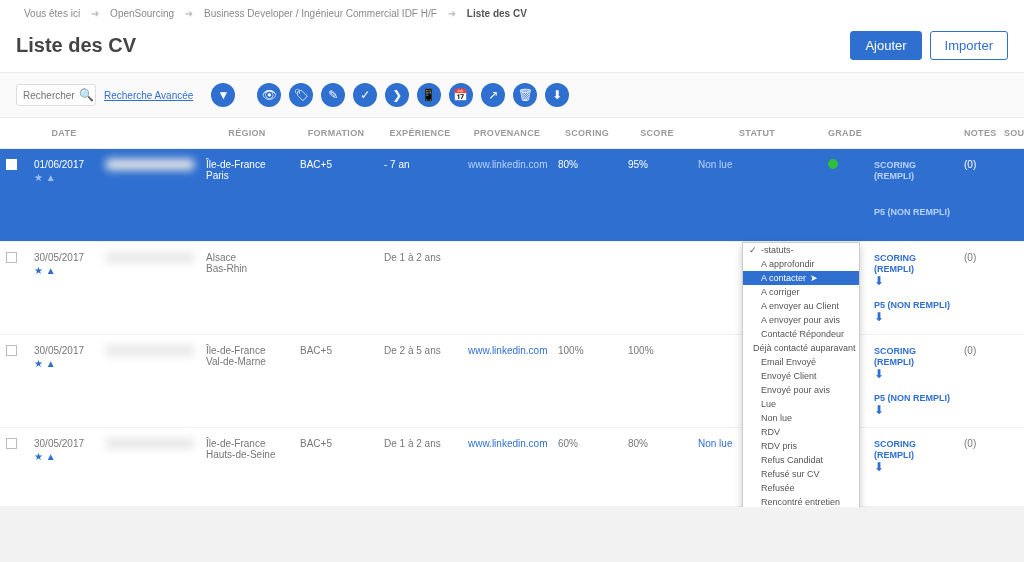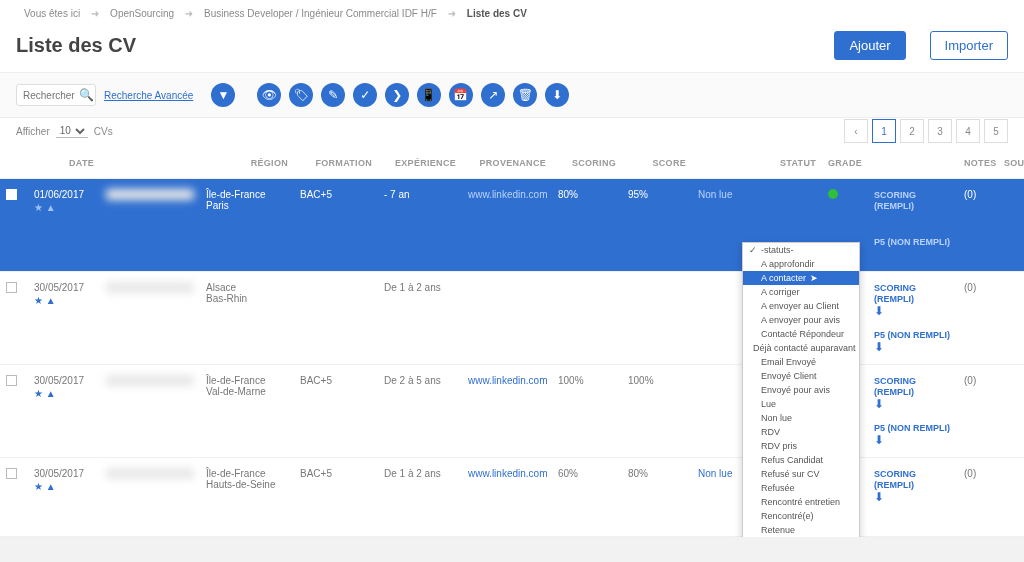--- a/index.html
+++ b/index.html
@@ -8,40 +8,40 @@
   .page{background:#fff;}
   
   .crumbs{padding:8px 20px;font-size:10px;color:#8a8a8a}
   .crumbs span{margin:0 4px}
   .crumbs .arrow{color:#bbb}
   .crumbs .current{font-weight:bold;color:#555}
   .titlebar{display:flex;align-items:center;padding:4px 16px 12px}
   .titlebar h1{flex:1;font-size:20px;font-weight:600;color:#444}
   .btn{display:inline-block;padding:6px 14px;font-size:13px;border-radius:3px;cursor:pointer}
   .btn-primary{background:#2f6fd0;color:#fff;border:1px solid #2f6fd0}
-  .btn-outline{background:#fff;color:#2f6fd0;border:1px solid #2f6fd0;margin-left:24px}
+  .btn-outline{background:#fff;color:#2f6fd0;border:1px solid #2f6fd0;margin-left:8px}
   
   .toolbar{background:#fafafa;border-top:1px solid #eee;border-bottom:1px solid #eee;padding:10px 16px;display:flex;align-items:center;gap:8px}
   .search-wrap{border:1px solid #ddd;background:#fff;border-radius:3px;display:flex;align-items:center;padding:3px 6px;width:80px}
   .search-wrap input{border:none;outline:none;width:56px;font-size:10px;color:#888}
   .search-wrap .mag{font-size:12px;color:#999}
   .adv{color:#2f6fd0;font-size:10px;text-decoration:underline;margin-right:10px}
   .circle{width:24px;height:24px;border-radius:50%;background:#2f6fd0;display:inline-flex;align-items:center;justify-content:center;color:#fff;font-size:12px;cursor:pointer;flex:0 0 auto}
   
   .results-hd{padding:14px 16px 6px}
   .results-hd .count{font-size:20px;color:#444}
   .results-hd .lbl{font-size:10px;color:#999}
   .afficher{padding:6px 16px 10px;font-size:10px;color:#888;display:flex;align-items:center}
   .afficher select{margin:0 6px;border:none;border-bottom:1px solid #bbb;background:transparent;font-size:10px;color:#666}
   .pager{position:absolute;right:16px;display:flex;gap:4px}
   .pager .pg{width:24px;height:24px;border:1px solid #ddd;background:#fff;display:flex;align-items:center;justify-content:center;font-size:10px;color:#888;cursor:pointer}
   .rel{position:relative}
   
   table{width:100%;border-collapse:collapse;table-layout:fixed}
-  thead th{text-align:right;font-size:9px;font-weight:bold;color:#9a9a9a;padding:10px 6px;border-bottom:1px solid #eee;background:#fff;letter-spacing:.3px}
+  thead th{text-align:center;font-size:9px;font-weight:bold;color:#9a9a9a;padding:10px 6px;border-bottom:1px solid #eee;background:#fff;letter-spacing:.3px}
   tbody tr{border-bottom:1px solid #f0f0f0}
   tbody td{padding:10px 6px;font-size:10px;color:#777;vertical-align:top}
   tbody tr.sel{background:#2f6fd0}
   tbody tr.sel td{color:#fff}
   tbody tr.sel a{color:#b9d2ff}
   .chk{width:11px;height:11px;border:1px solid #bbb;display:inline-block;background:#fff}
   .sel .chk{background:#fff;border-color:#fff}
   .date-star{color:#2f6fd0;font-size:10px;margin-top:2px}
   .sel .date-star{color:#9fc1ff}
   .grade-dot{width:10px;height:10px;border-radius:50%;display:inline-block}
@@ -95,33 +95,20 @@
     <span class="circle">✓</span>
     <span class="circle">❯</span>
     <span class="circle">📱</span>
     <span class="circle">📅</span>
     <span class="circle">↗</span>
     <span class="circle">🗑</span>
     <span class="circle">⬇</span>
   </div>
 
 
-  <div class="afficher rel">
-    <span>Afficher</span>
-    <select><option>10</option></select>
-    <span>CVs</span>
-    <span class="pager">
-      <span class="pg">‹</span>
-      <span class="pg" style="border-color:#2f6fd0;color:#2f6fd0">1</span>
-      <span class="pg">2</span>
-      <span class="pg">3</span>
-      <span class="pg">4</span>
-      <span class="pg">5</span>
-    </span>
-  </div>
 
   <table>
     <colgroup>
       <col style="width:28px">
         <col style="width:72px">
         <col style="width:100px">
       <col style="width:94px">
         <col style="width:84px">
         <col style="width:84px">
       <col style="width:90px">

